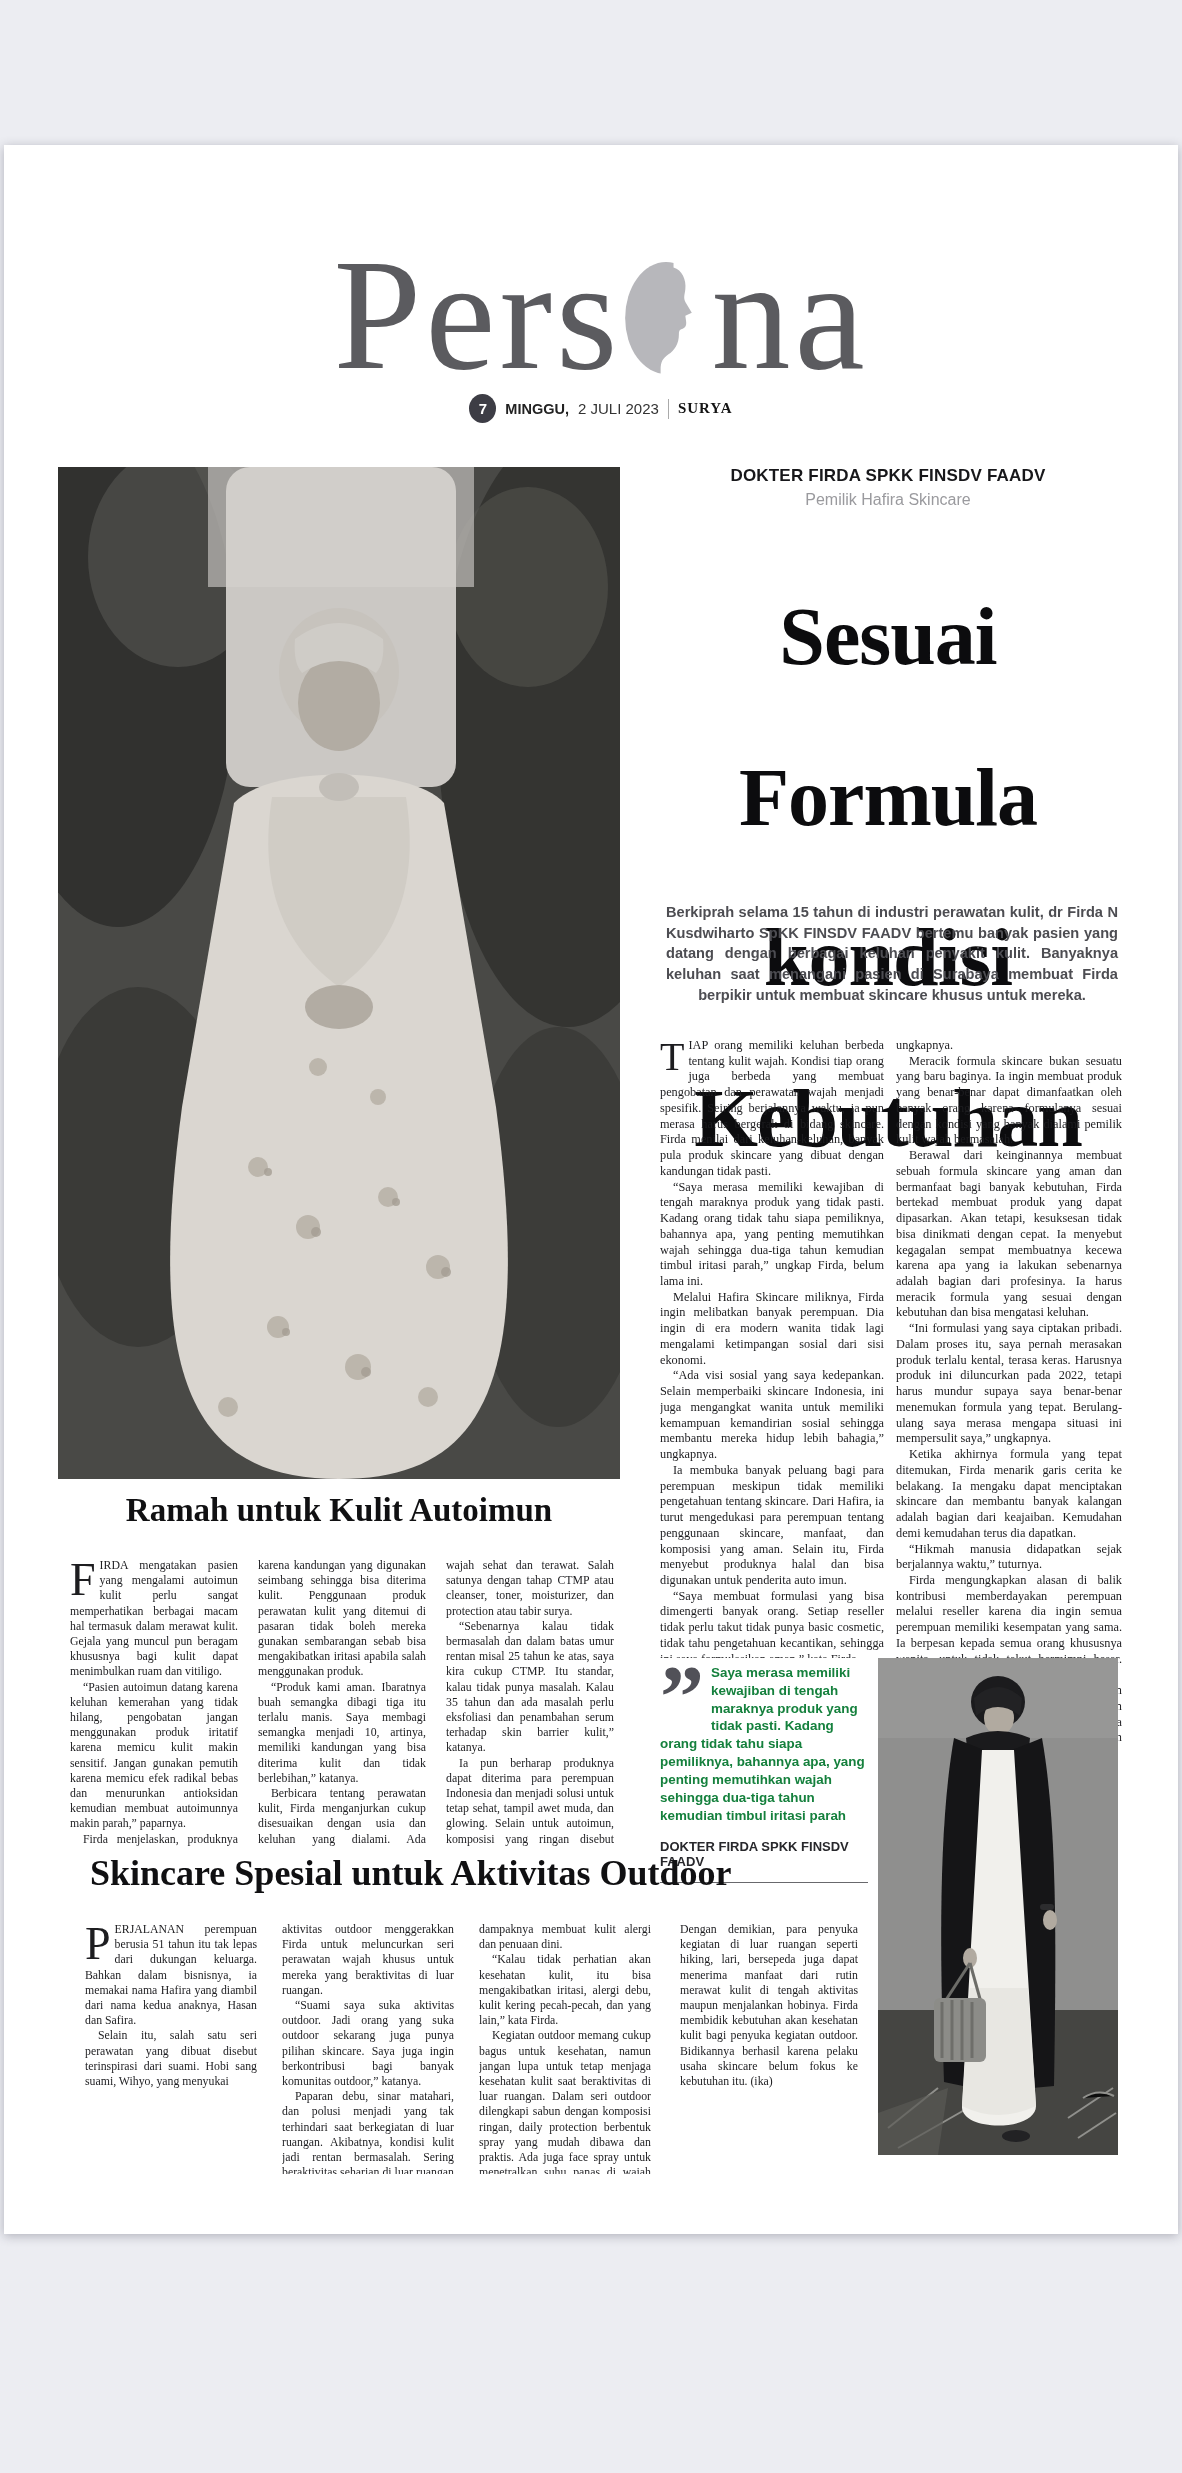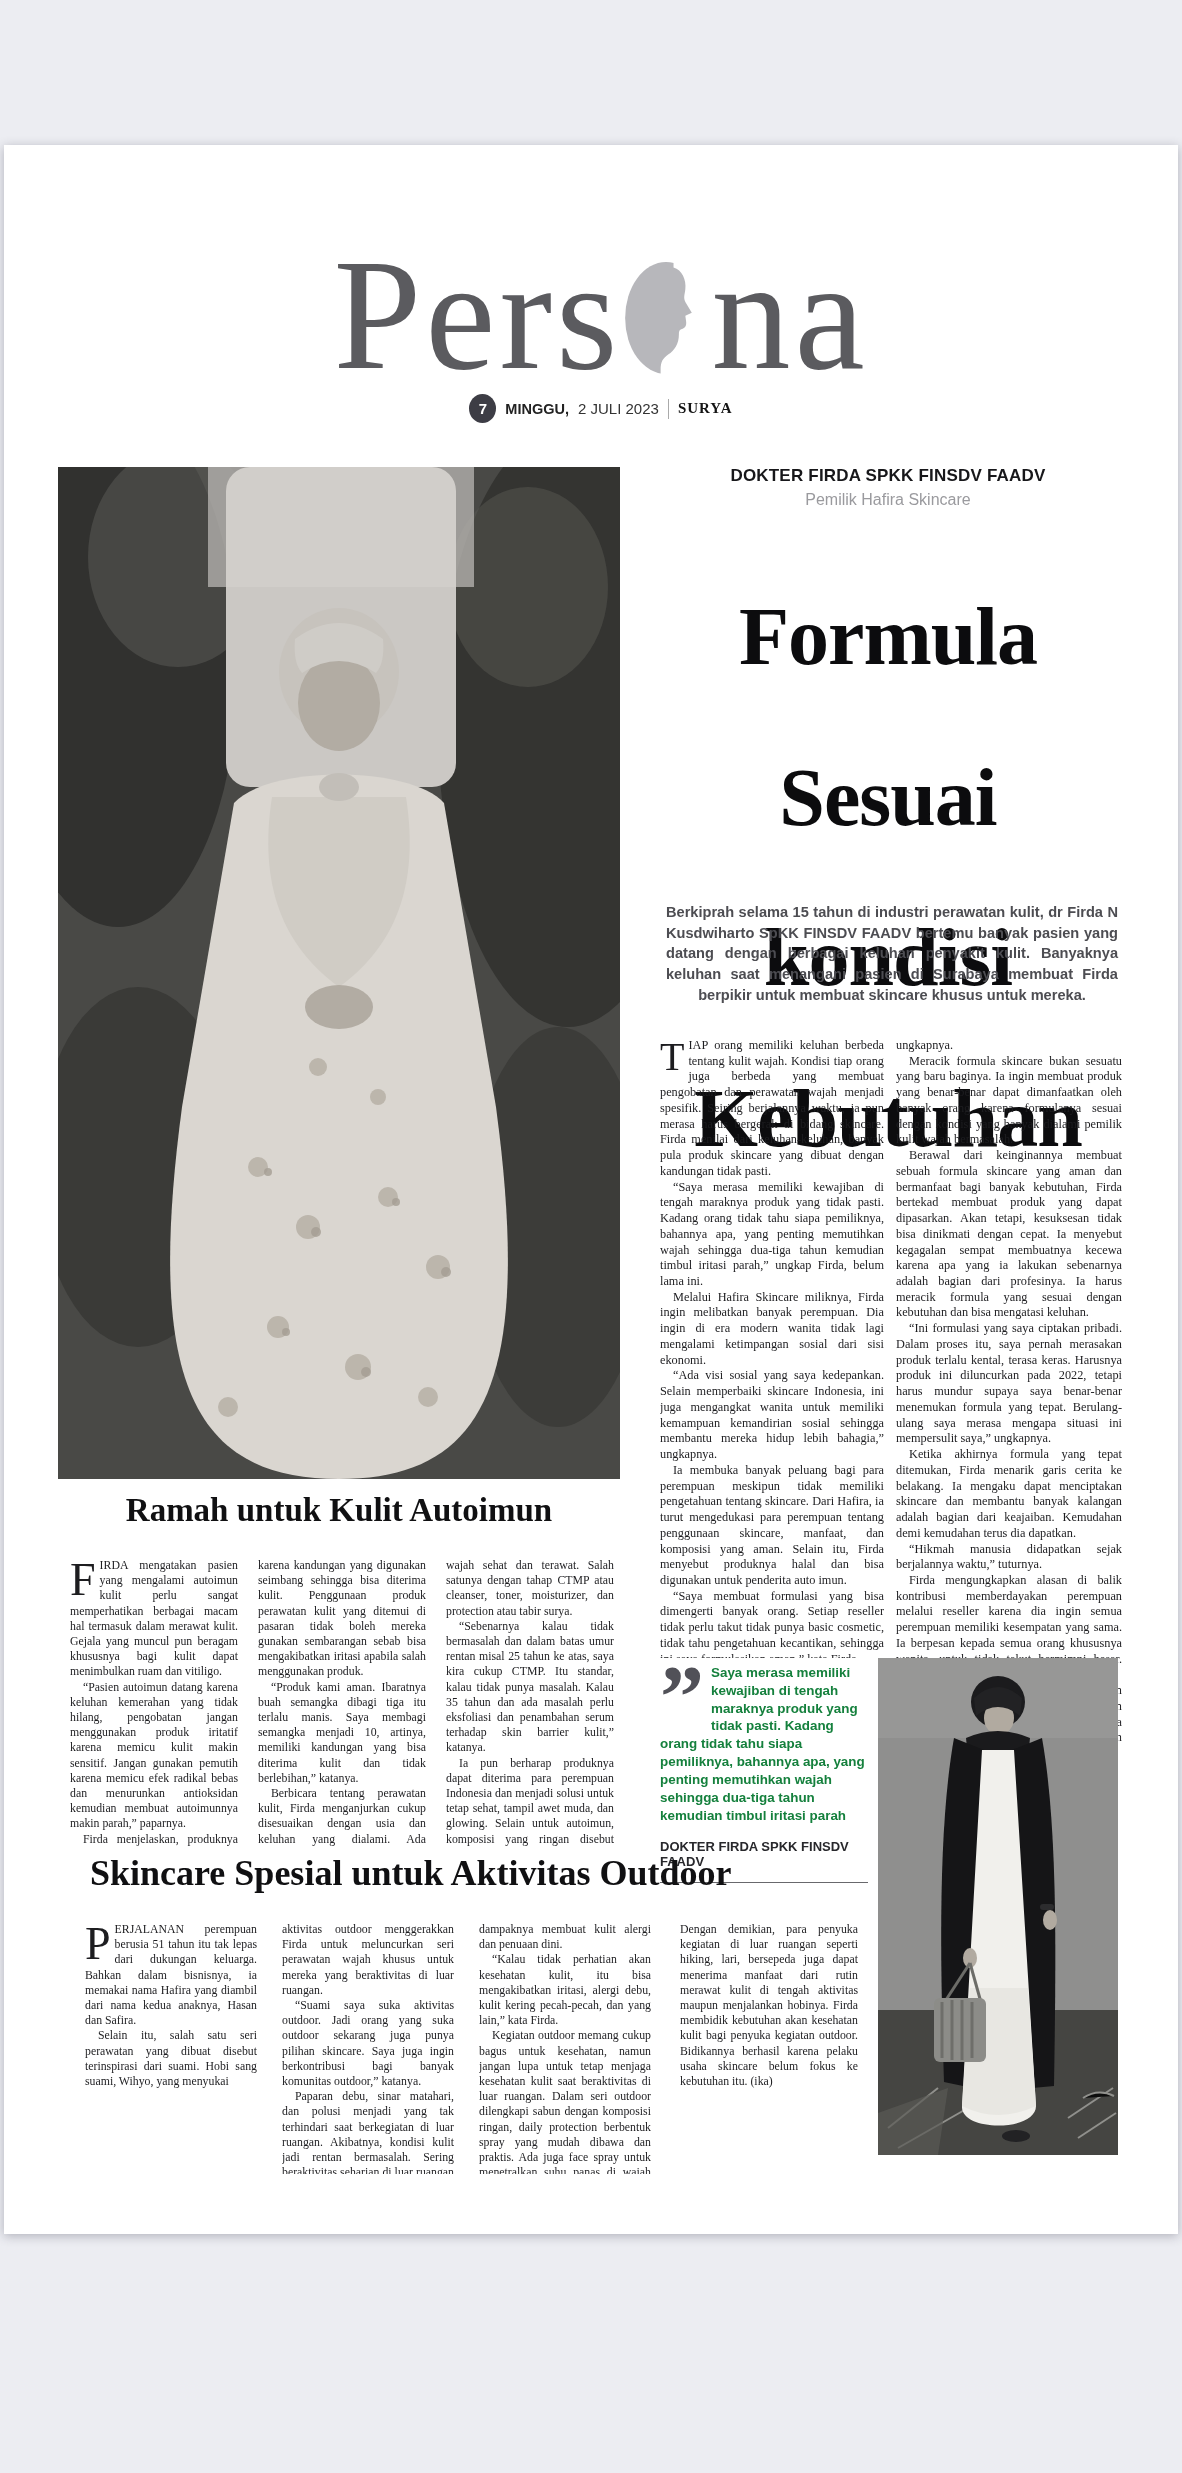--- a/index.html
+++ b/index.html
@@ -124,22 +124,22 @@
           <circle cx="308" cy="905" r="5"></circle>
       </g>
     </svg>
   </div>
 
   <div class="kickerwrap">
     <div class="kicker">DOKTER FIRDA SPKK FINSDV FAADV</div>
     <div class="subkicker">Pemilik Hafira Skincare</div>
   </div>
   <div class="headline">
+      <p>Sesuai</p>
       <p>Formula</p>
-      <p>Sesuai</p>
       <p>kondisi</p>
       <p>Kebutuhan</p>
     </div>
   <div class="standfirst">Berkiprah selama 15 tahun di industri perawatan kulit, dr Firda N Kusdwiharto SpKK FINSDV FAADV bertemu banyak pasien yang datang dengan berbagai keluhan penyakit kulit. Banyaknya keluhan saat menangani pasien di Surabaya membuat Firda berpikir untuk membuat skincare khusus untuk mereka.</div>
 
   <div class="newscol col1 dcT">
       <p>TIAP orang memiliki keluhan berbeda tentang kulit wajah. Kondisi tiap orang juga berbeda yang membuat pengobatan dan perawatan wajah menjadi spesifik. Seiring berjalannya waktu, ia pun merasa harus bergerak di bidang skincare. Firda menilai dari keluhan-keluhan, banyak pula produk skincare yang dibuat dengan kandungan tidak pasti.</p>
       <p>“Saya merasa memiliki kewajiban di tengah maraknya produk yang tidak pasti. Kadang orang tidak tahu siapa pemiliknya, bahannya apa, yang penting memutihkan wajah sehingga dua-tiga tahun kemudian timbul iritasi parah,” ungkap Firda, belum lama ini.</p>
       <p>Melalui Hafira Skincare miliknya, Firda ingin melibatkan banyak perempuan. Dia ingin di era modern wanita tidak lagi mengalami ketimpangan sosial dari sisi ekonomi.</p>
       <p>“Ada visi sosial yang saya kedepankan. Selain memperbaiki skincare Indonesia, ini juga mengangkat wanita untuk memiliki kemampuan kemandirian sosial sehingga membantu mereka hidup lebih bahagia,” ungkapnya.</p>

